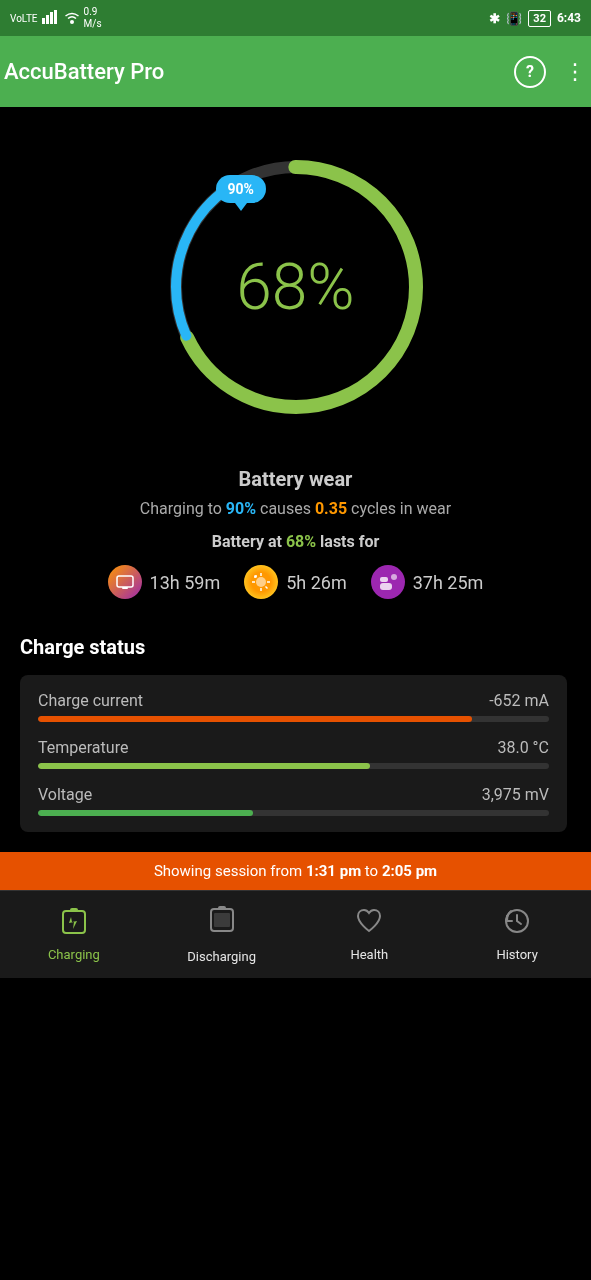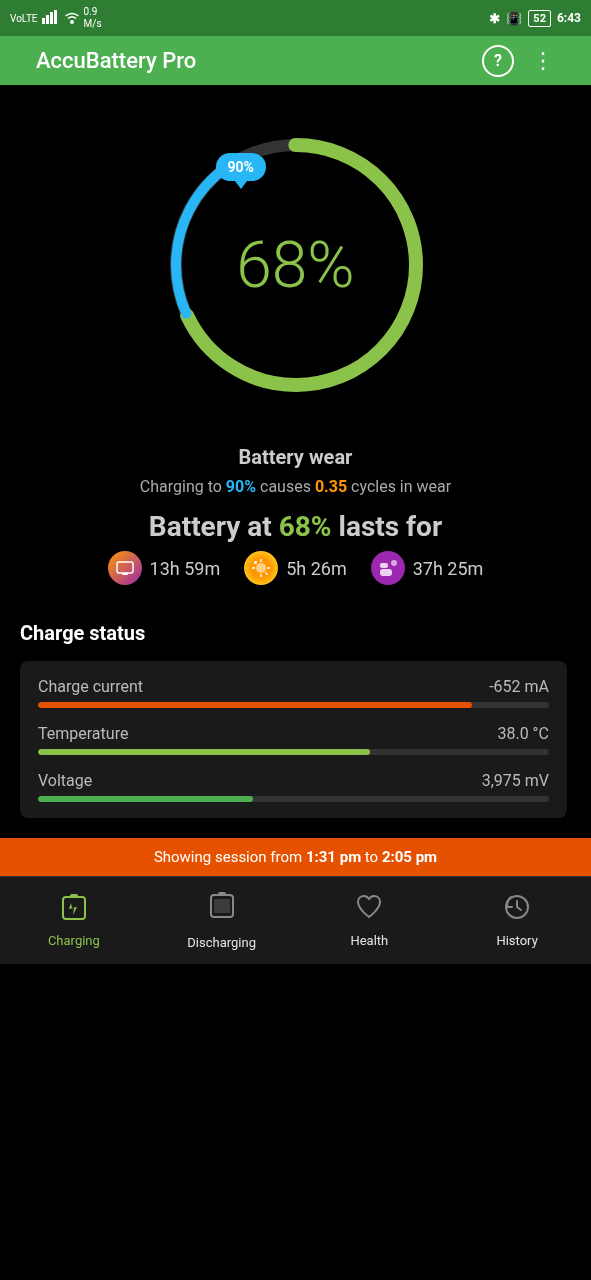--- a/index.html
+++ b/index.html
@@ -34,25 +34,25 @@
       display: flex;
       align-items: center;
       gap: 6px;
       font-size: 12px;
       font-weight: bold;
     }
 
     
     .app-bar {
       background: #4caf50;
-      height: 49px;
+      height: 71px;
       display: flex;
       align-items: center;
       justify-content: space-between;
-      padding: 0 36px;
+      padding: 0 4px;
       text-align: center;
     }
     .app-title {
       font-size: 22px;
       font-weight: 500;
       color: #fff;
     }
     .app-bar-icons {
       display: flex;
       align-items: center;
@@ -150,24 +150,24 @@
     .battery-wear-subtitle {
       font-size: 16px;
       color: #aaa;
       margin-bottom: 14px;
     }
     .highlight-blue { color: #29b6f6; font-weight: bold; }
     .highlight-orange { color: #ff9800; font-weight: bold; }
     .highlight-green { color: #8bc34a; font-weight: bold; }
 
     .battery-lasts-title {
-      font-size: 28px;
+      font-size: 16px;
       font-weight: bold;
       color: #ccc;
-      margin-bottom: 8px;
+      margin-bottom: 14px;
     }
 
     .duration-row {
       display: flex;
       justify-content: center;
       gap: 24px;
       align-items: center;
       margin-bottom: 6px;
     }
     .duration-item {
@@ -295,21 +295,21 @@
         <circle cx="8" cy="12" r="2"></circle>
         <path d="M4 8.5 Q8 5 12 8.5" stroke="white" stroke-width="1.5" fill="none"></path>
         <path d="M1.5 6 Q8 1 14.5 6" stroke="white" stroke-width="1.5" fill="none"></path>
       </svg>
     </span>
     <span style="font-size:10px; line-height:1.2;">0.9<br>M/s</span>
   </div>
   <div class="status-right">
     <span style="font-size:13px;">✱</span>
     <span style="font-size:13px;">📳</span>
-    <span style="border:1.5px solid white; padding:1px 4px; border-radius:2px; font-size:11px;">52</span>
+    <span style="border:1.5px solid white; padding:1px 4px; border-radius:2px; font-size:11px;">32</span>
     <span>6:43</span>
   </div>
 </div>
 
 <div class="app-bar">
   <span class="app-title">AccuBattery Pro</span>
   <div class="app-bar-icons">
     <div class="icon-circle">?</div>
     <span class="dots-icon">⋮</span>
   </div>

